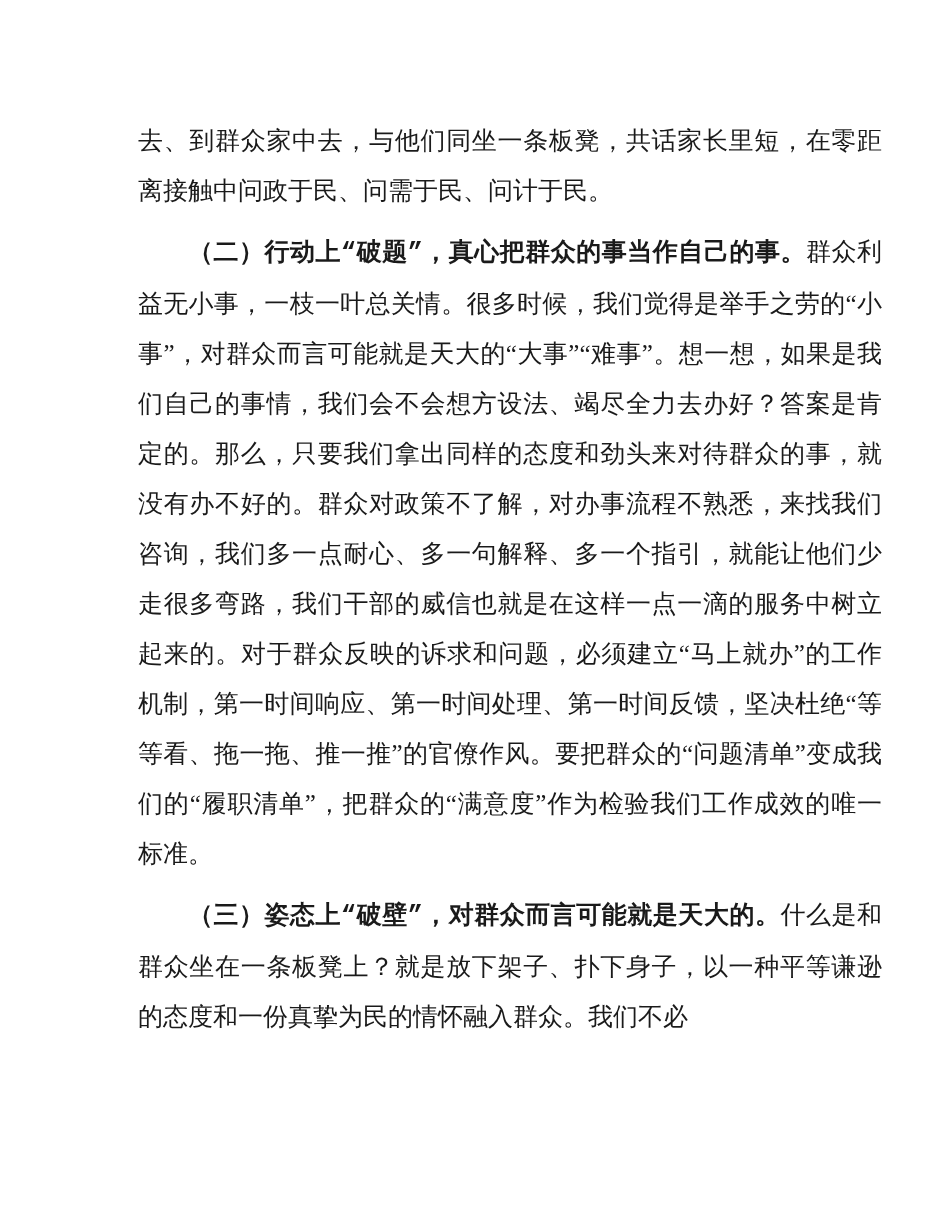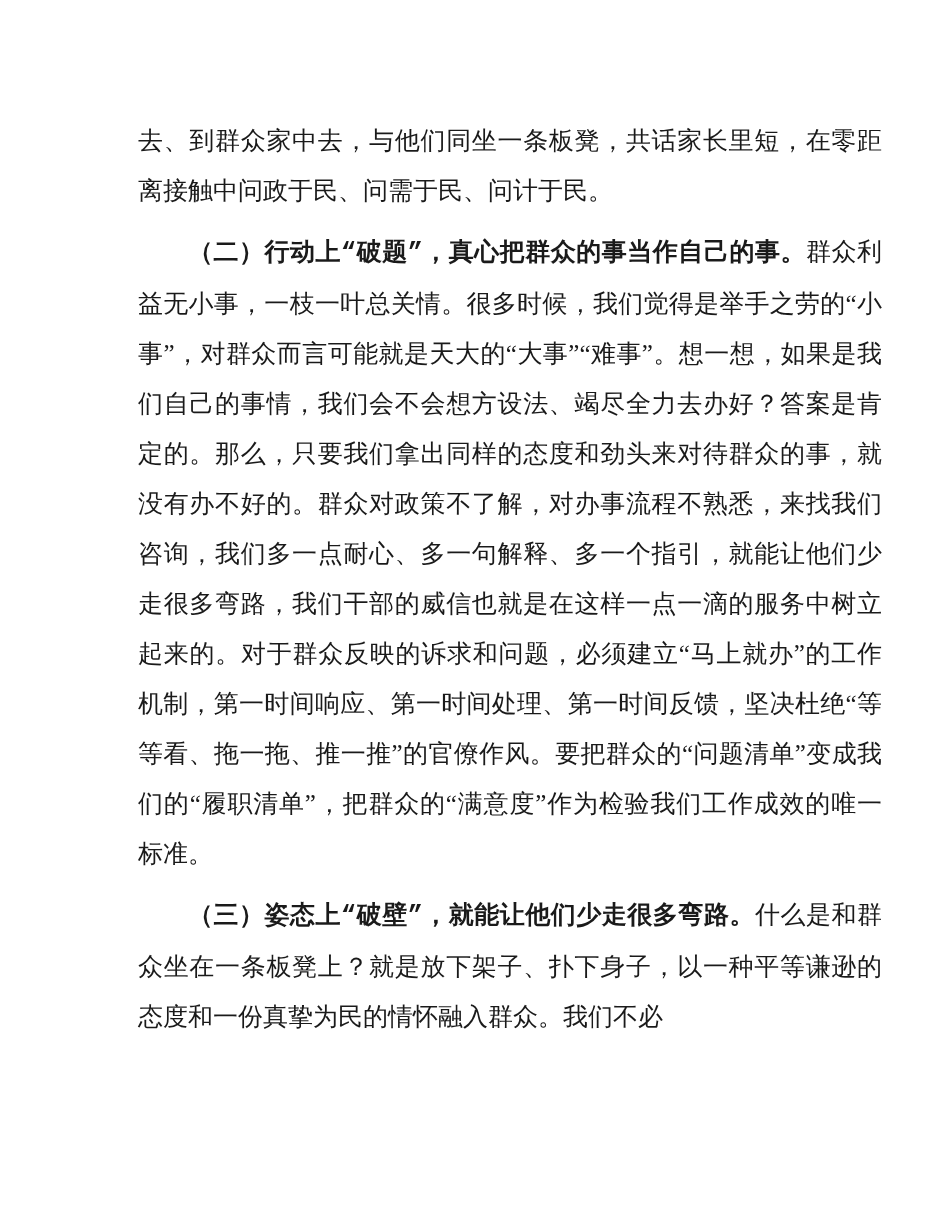--- a/index.html
+++ b/index.html
@@ -36,15 +36,15 @@
 </style>
 </head>
 <body>
 
 <div class="page">
 
   <p class="para"><span>去、到群众家中去，与他们同坐一条板凳，共话家长里短，在零距离接触中问政于民、问需于民、问计于民。</span></p>
 
   <p class="para indent"><span class="lead">（二）行动上“破题”，真心把群众的事当作自己的事。</span><span>群众利益无小事，一枝一叶总关情。很多时候，我们觉得是举手之劳的“小事”，对群众而言可能就是天大的“大事”“难事”。想一想，如果是我们自己的事情，我们会不会想方设法、竭尽全力去办好？答案是肯定的。那么，只要我们拿出同样的态度和劲头来对待群众的事，就没有办不好的。群众对政策不了解，对办事流程不熟悉，来找我们咨询，我们多一点耐心、多一句解释、多一个指引，就能让他们少走很多弯路，我们干部的威信也就是在这样一点一滴的服务中树立起来的。对于群众反映的诉求和问题，必须建立“马上就办”的工作机制，第一时间响应、第一时间处理、第一时间反馈，坚决杜绝“等等看、拖一拖、推一推”的官僚作风。要把群众的“问题清单”变成我们的“履职清单”，把群众的“满意度”作为检验我们工作成效的唯一标准。</span></p>
 
-  <p class="para indent"><span class="lead">（三）姿态上“破壁”，就能让他们少走很多弯路。</span><span>什么是和群众坐在一条板凳上？就是放下架子、扑下身子，以一种平等谦逊的态度和一份真挚为民的情怀融入群众。我们不必</span></p>
+  <p class="para indent"><span class="lead">（三）姿态上“破壁”，对群众而言可能就是天大的。</span><span>什么是和群众坐在一条板凳上？就是放下架子、扑下身子，以一种平等谦逊的态度和一份真挚为民的情怀融入群众。我们不必</span></p>
 
 </div>
 
 </body></html>

